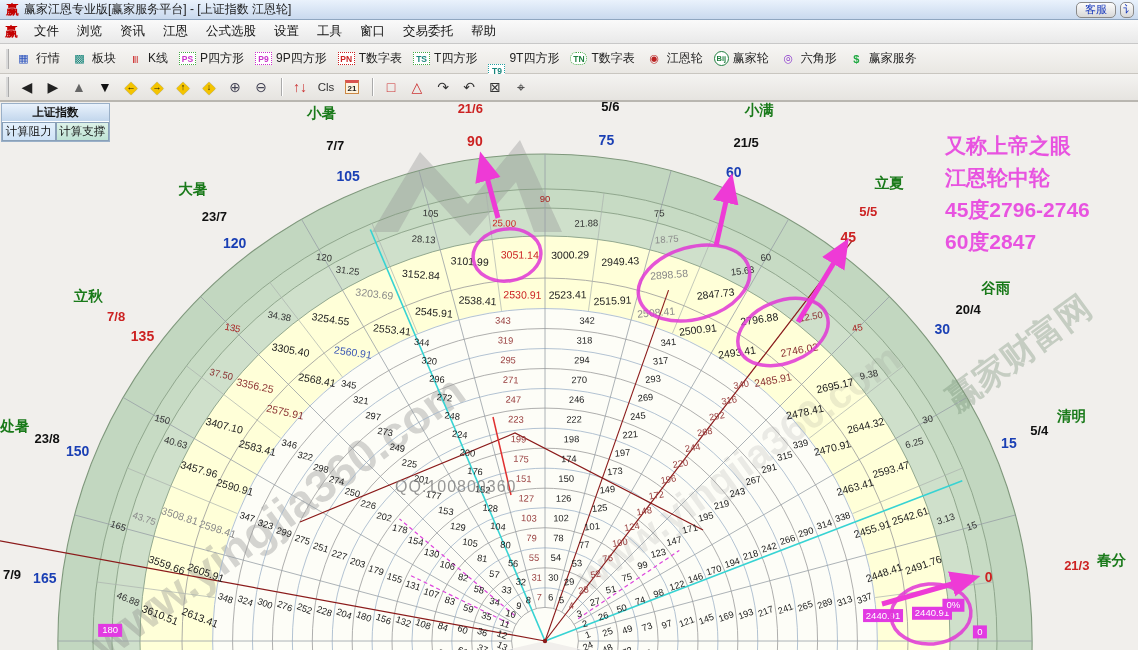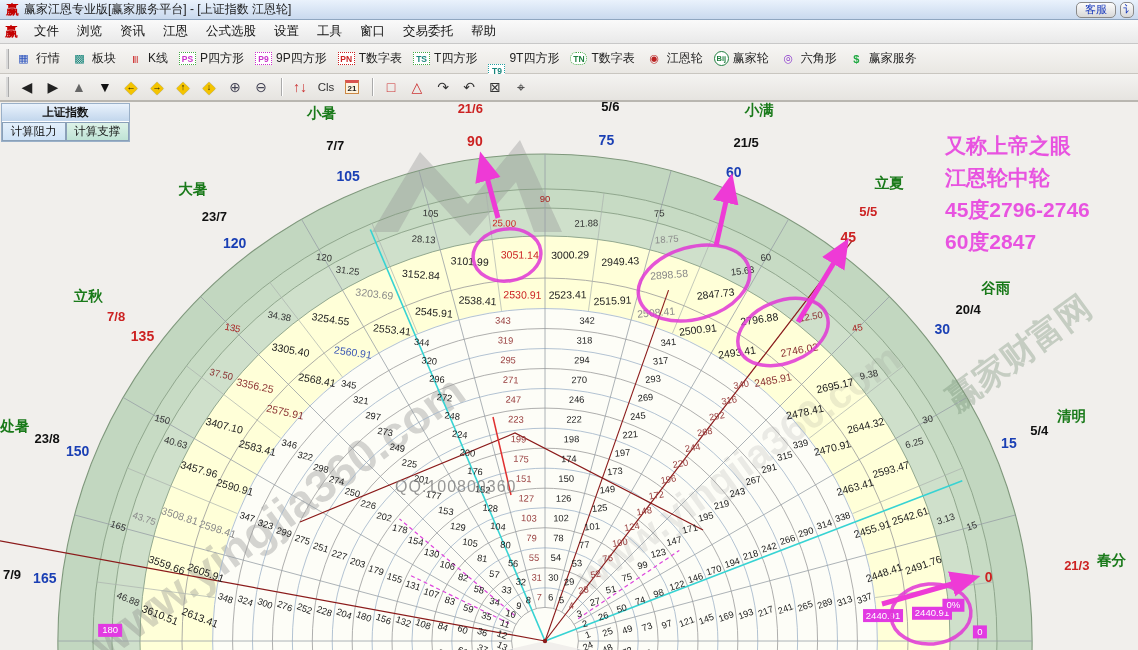--- a/index.html
+++ b/index.html
@@ -40,21 +40,21 @@
   .t2-item { width:24px; height:22px; display:flex; align-items:center; justify-content:center;
     font-size:14px; color:#333; margin-right:2px; position:relative; cursor:default; }
   .t2-item .diamond { color:#f4c400; font-size:17px; text-shadow:0 0 1px #886; }
   .t2-item .d-arrow { position:absolute; font-size:9px; color:#111; font-weight:bold; }
   .t2-sep { width:1px; height:18px; background:#aaa; margin:0 6px; box-shadow:1px 0 0 #fff; }
   .t2-cls { font-size:11.5px; color:#333; }
   .t2-cal { font-size:8px; font-weight:bold; color:#222; background:#fdf3df; border:1px solid #cc8844;
     border-top:3px solid #d9534f; padding:0 2px; height:14px; display:flex; align-items:center; }
 
   
-  .panel { position:absolute; top:103px; left:1px; width:129px; z-index:9;
+  .panel { position:absolute; top:103px; left:1px; width:109px; z-index:9;
     font-size:11.5px; border:1px solid #9ab0c8; background:#eab308; }
   .panel-h { height:18px; background:linear-gradient(#e9f2fc,#c2d6ec); color:#111;
     display:flex; align-items:center; justify-content:center; font-weight:bold;
     border-bottom:1px solid #fff; }
   .panel-row { height:19px; display:flex; align-items:center; padding-left:2px;
     color:#9b1313; border-bottom:1px solid #f5faff; white-space:nowrap; overflow:hidden; }
   .panel-btns { display:flex; }
   .panel-btn { flex:1; height:19px; display:flex; align-items:center; justify-content:center;
     color:#111; border:1px solid #8aa0b8; background:linear-gradient(#e4f0fb,#cfe3f7); cursor:default; }
   .panel-btn.alt { background:linear-gradient(#ddf2e8,#bfe3d5); }

